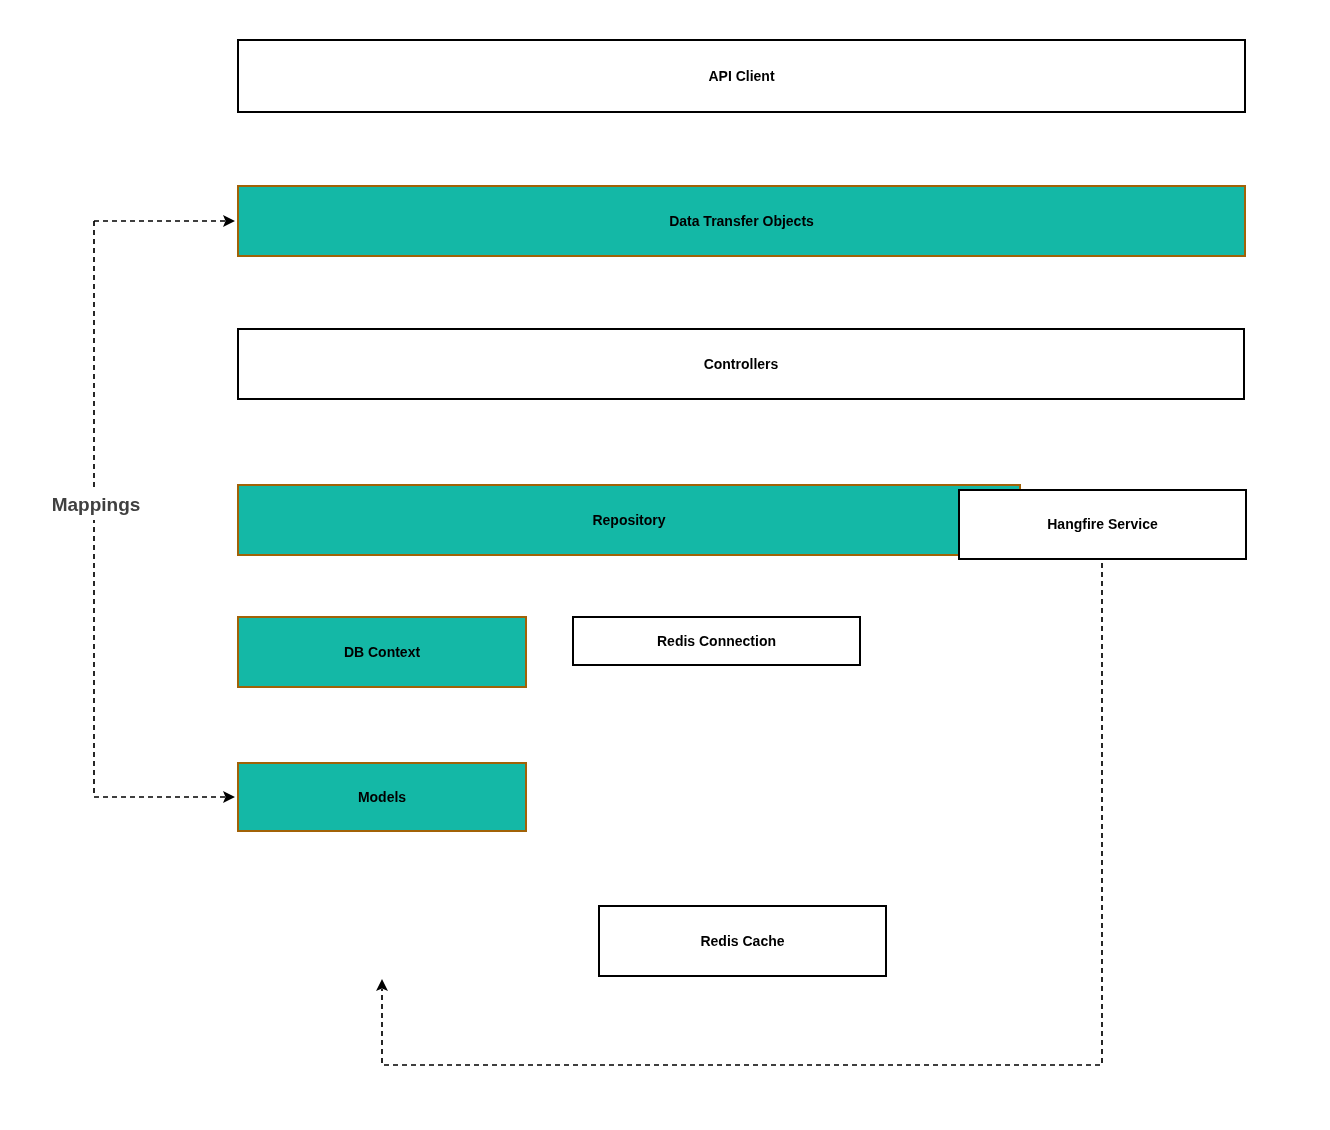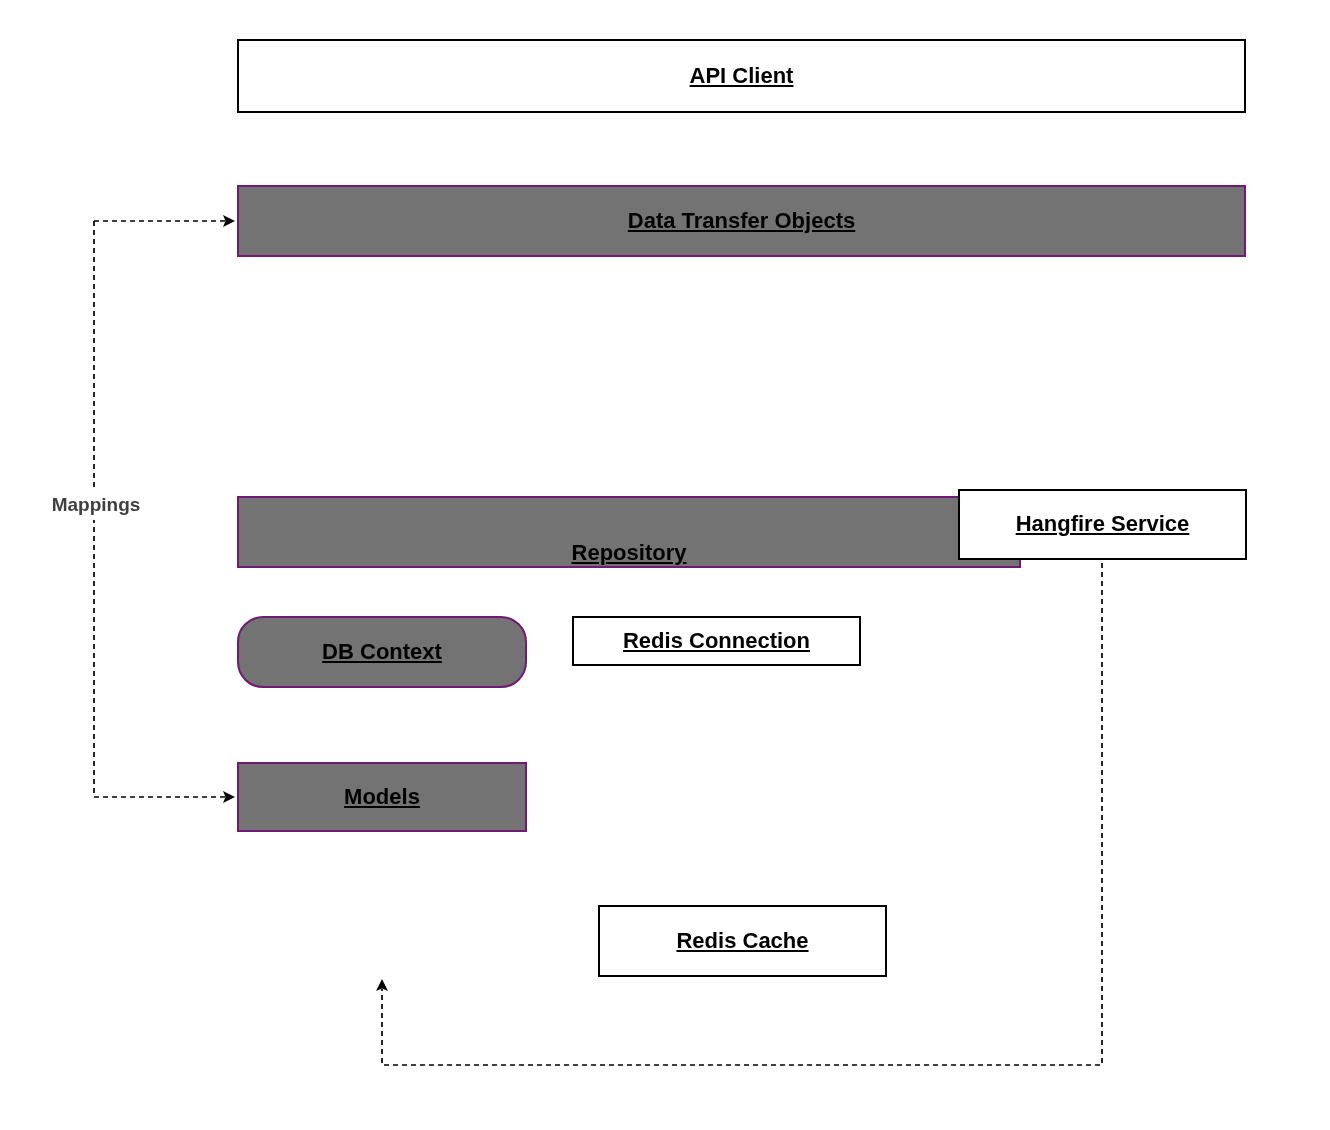--- a/index.html
+++ b/index.html
@@ -24,37 +24,36 @@
     pointer-events: none;
   }
   .node {
     position: absolute;
     box-sizing: border-box;
     display: flex;
     align-items: center;
     justify-content: center;
     background: #ffffff;
     border: 2px solid #000000;
-    font-size: 22px;
+    font-size: 14px;
     font-weight: bold;
     color: #000000;
     text-align: center;
     line-height: 1.2;
-    text-decoration: underline;
   }
   .node.accent {
-    background: #737373;
-    border: 2px solid #701a75;
+    background: #14b8a6;
+    border: 2px solid #a16207;
   }
   #n-api-client        { left: 237px; top: 39px;  width: 1009px; height: 74px; }
   #n-dto               { left: 237px; top: 185px; width: 1009px; height: 72px; }
   #n-controllers       { left: 237px; top: 328px; width: 1008px; height: 72px; }
-  #n-repository        { left: 237px; top: 496px; width: 784px;  height: 72px; align-items: flex-end; }
+  #n-repository        { left: 237px; top: 484px; width: 784px;  height: 72px; }
   #n-hangfire          { left: 958px; top: 473px; width: 289px;  height: 71px; margin-top: 16px; }
-  #n-db-context        { left: 237px; top: 616px; width: 290px;  height: 72px; border-radius: 26px; }
+  #n-db-context        { left: 237px; top: 616px; width: 290px;  height: 72px; }
   #n-redis-connection  { left: 572px; top: 616px; width: 289px;  height: 50px; }
   #n-models            { left: 237px; top: 762px; width: 290px;  height: 70px; }
   #n-postgresql        { left: 237px; top: 905px; width: 290px;  height: 72px; }
   #n-redis-cache       { left: 598px; top: 905px; width: 289px;  height: 72px; }
   .edge-label {
     position: absolute;
     left: 30px;
     top: 490px;
     width: 132px;
     height: 30px;
@@ -84,20 +83,23 @@
   </svg>
 
   <div class="node" id="n-api-client">
     <span>API Client</span>
   </div>
 
   <div class="node accent" id="n-dto">
     <span>Data Transfer Objects</span>
   </div>
 
+  <div class="node" id="n-controllers">
+    <span>Controllers</span>
+  </div>
 
   <div class="node accent" id="n-repository">
     <span>Repository</span>
   </div>
 
   <div class="node" id="n-hangfire">
     <span>Hangfire Service</span>
   </div>
 
   <div class="node accent" id="n-db-context">

